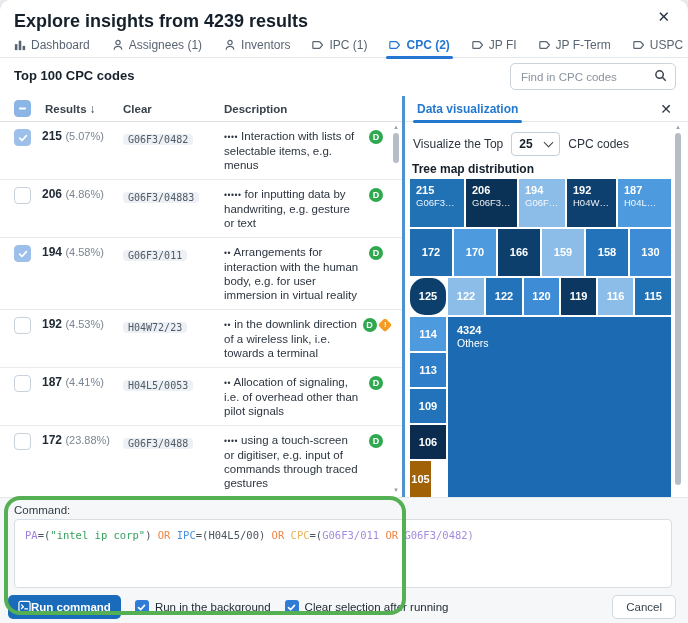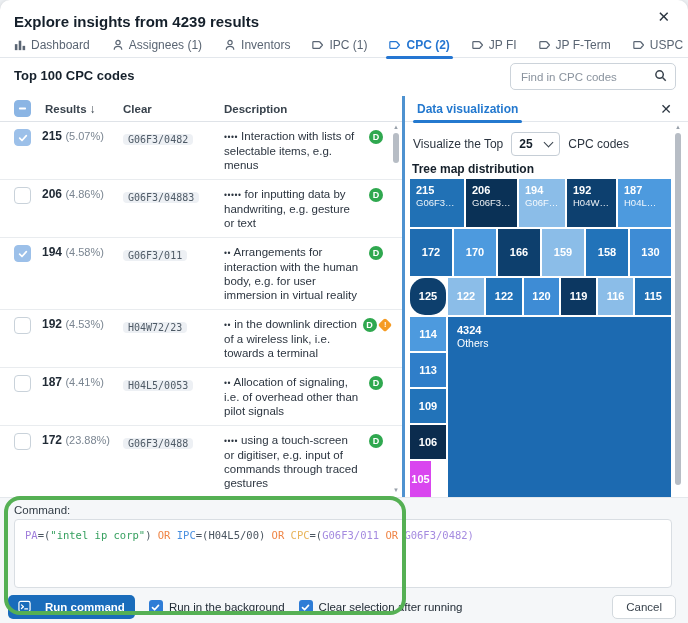--- a/index.html
+++ b/index.html
@@ -1,21 +1,21 @@
 <!DOCTYPE html>
 <html><head>
 <meta charset="utf-8">
 <style>
   html,body{margin:0;padding:0;background:#eceff2;font-family:"Liberation Sans",sans-serif;}
   *{box-sizing:border-box;}
   .app{position:relative;width:688px;height:623px;background:#fff;border-radius:10px 10px 0 0;overflow:hidden;box-shadow:0 1px 4px rgba(0,0,0,.15);}
 
   
   .hdr{position:absolute;top:0;left:0;right:0;height:32px;display:flex;align-items:center;justify-content:space-between;padding:0 16px 0 14px;}
-  .hdr-title{font-size:15px;font-weight:bold;color:#15202b;margin-top:11px;}
+  .hdr-title{font-size:18px;font-weight:bold;color:#15202b;margin-top:11px;}
   .hdr-close{font-size:15px;color:#2b3540;cursor:pointer;line-height:1;background:none;border:none;padding:2px;font-family:inherit;}
 
   
   .tabbar{position:absolute;top:32px;left:0;right:0;height:26px;border-bottom:1px solid #e3e7ec;display:flex;align-items:center;gap:22px;padding:0 0 0 14px;}
   .tab{position:relative;display:flex;align-items:center;gap:5px;height:26px;font-size:12px;color:#5a6573;cursor:pointer;white-space:nowrap;}
   .tab svg{display:block;}
   .tab.active{color:#2576d2;font-weight:bold;}
   .tab.active::after{content:'';position:absolute;left:-3px;right:-3px;bottom:-1px;height:3px;background:#2576d2;border-radius:2px;}
 
   
@@ -71,21 +71,21 @@
   .tm-big .c{font-size:9.5px;line-height:12px;opacity:.92;white-space:nowrap;}
   .tm-num{display:flex;align-items:center;justify-content:center;}
   .tm-others{padding:7px 9px;}
   .tm-others .lbl{font-size:10.5px;line-height:13px;}
 
   
   .cmd{position:absolute;left:0;right:0;top:497px;bottom:0;background:#f5f7f9;border-top:1px solid #e4e8ec;}
   .cmd-label{position:absolute;left:14px;top:6px;font-size:11.5px;color:#323c46;}
   .cmd-box{position:absolute;left:14px;top:21px;width:658px;height:69px;background:#fff;border:1px solid #d9dee3;border-radius:4px;padding:8px 10px;font-family:"DejaVu Sans Mono",monospace;font-size:10.5px;line-height:15px;white-space:pre-wrap;cursor:text;}
   .cmd-bottom{position:absolute;left:8px;right:12px;top:97px;height:24px;display:flex;align-items:center;gap:14px;}
-  .runbtn{display:flex;align-items:center;gap:14px;height:24px;padding:4px 10px;background:#1a6cbb;border:none;border-radius:5px;color:#fff;font-size:11.5px;font-weight:bold;cursor:pointer;font-family:inherit;}
+  .runbtn{display:flex;align-items:center;gap:0;height:24px;padding:4px 10px;background:#1a6cbb;border:none;border-radius:5px;color:#fff;font-size:11.5px;font-weight:bold;cursor:pointer;font-family:inherit;}
   .chkrow{display:flex;align-items:center;gap:6px;font-size:11.5px;color:#222c36;cursor:pointer;}
   .chk{width:14px;height:14px;background:#2e7cd6;border-radius:3px;display:flex;align-items:center;justify-content:center;}
   .cancel{position:absolute;right:0;top:0;height:24px;padding:0 13px;background:#fff;border:1px solid #d3d9de;border-radius:5px;font-size:11.5px;color:#39434d;cursor:pointer;font-family:inherit;}
 
   
   .annot{position:absolute;left:4px;top:496px;width:402px;height:119px;border:4px solid #55b054;border-radius:16px;z-index:30;pointer-events:none;}
 </style>
 </head>
 <body>
 
@@ -355,21 +355,21 @@
         </div>
       <div class="blk tm-num" style="left: 0px; top: 174px; width: 36px; height: 34px; background: rgb(47, 126, 201);">
           <span class="v">113</span>
         </div>
       <div class="blk tm-num" style="left: 0px; top: 210px; width: 36px; height: 34px; background: rgb(34, 115, 185);">
           <span class="v">109</span>
         </div>
       <div class="blk tm-num" style="left: 0px; top: 246px; width: 36px; height: 34px; background: rgb(11, 44, 78);">
           <span class="v">106</span>
         </div>
-      <div class="blk tm-num" style="left: 0px; top: 282px; width: 21px; height: 36px; background: #d946ef;">
+      <div class="blk tm-num" style="left: 0px; top: 282px; width: 21px; height: 36px; background: #a16207;">
           <span class="v">105</span>
         </div>
 
       <div class="blk tm-others" style="left: 38px; top: 138px; width: 223px; height: 180px; background: rgb(28, 106, 177);">
           <div class="v">4324</div>
           <div class="lbl">Others</div>
         </div>
     </div>
   </div>
 

